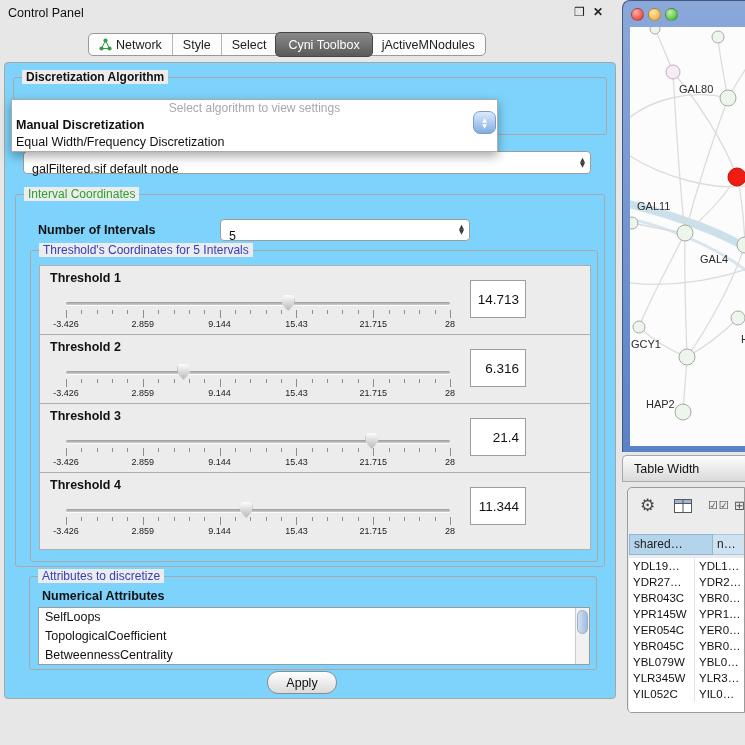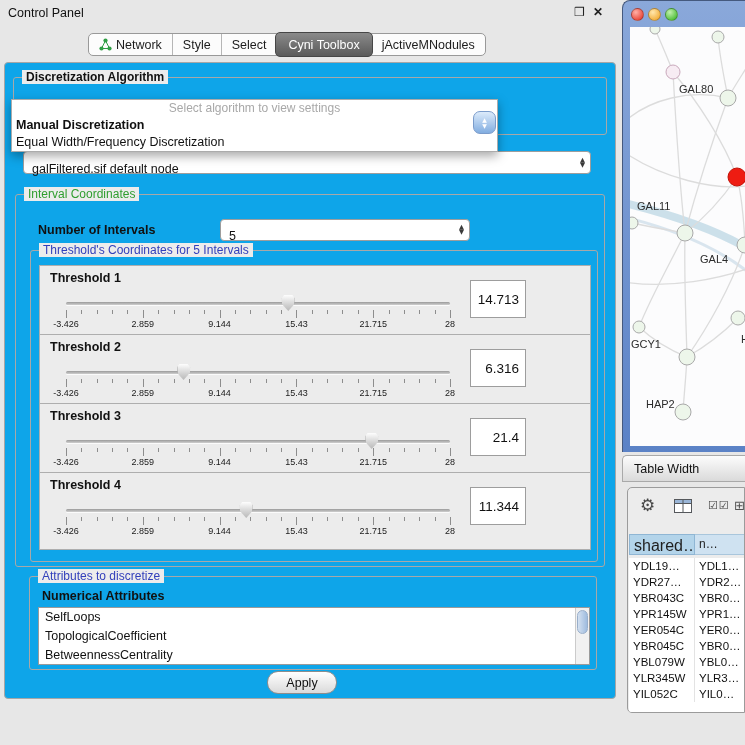--- a/index.html
+++ b/index.html
@@ -16,21 +16,21 @@
 
   
   .segbar{display:flex;align-items:stretch;height:23px;background:#fcfcfc;border:1px solid #999;border-radius:5px}
   .seg{display:flex;align-items:center;gap:4px;padding:0 10px;font-size:12.5px;border-left:1px solid #b6b6b6;white-space:nowrap;color:#1c1c1c}
   .seg:first-child{border-left:none}
   .seg.active{background:linear-gradient(#8a8a8a,#5a5a5a);color:#fff;border:1px solid #464646;border-radius:5px;margin:-2px -1px;padding:0 12px;position:relative;z-index:2}
   .seg.active + .seg{border-left:none}
   .tabicon{display:flex;align-items:center}
 
   
-  .main-panel{left:4px;top:62px;width:612px;height:637px;background:#0ea5e9;border:1px solid #a6a6a6;border-radius:4px}
+  .main-panel{left:4px;top:62px;width:612px;height:637px;background:#7dd3fc;border:1px solid #a6a6a6;border-radius:4px}
   .group{position:absolute;border:1px solid #a8a8a8;border-radius:3px}
   .group-title{position:absolute;top:-8px;left:8px;background:#ececec;padding:0 4px;font-size:12px;white-space:nowrap}
   .group-title.black{font-weight:bold;color:#111}
   .group-title.green{color:#2f9e2f}
   .group-title.blue{color:#3340bb}
   .lbl{position:absolute;font-weight:bold;font-size:12.5px;color:#111}
 
   
   .combo{position:absolute;background:#fff;border:1px solid #9d9d9d;border-radius:4px;display:flex;align-items:center;padding:12px 20px 0 8px;font-size:12.5px;color:#111}
   .combo .stepper{position:absolute;right:5px;top:50%;transform:translateY(-50%);display:flex;flex-direction:column;align-items:center;line-height:5px;font-size:6.5px;color:#3a3a3a;font-family:"DejaVu Sans",sans-serif}
@@ -80,21 +80,21 @@
   .net-label{font-family:"Liberation Sans",sans-serif;font-size:11px;fill:#2b2b2b}
 
   
   .table-panel-bar{left:622px;top:455px;width:123px;height:27px;background:linear-gradient(#fcfcfc,#dadada);border:1px solid #a9a9a9;border-right:none;border-radius:5px 0 0 0;display:flex;align-items:center;padding-left:11px;font-size:12.5px;color:#111}
   .table-window{left:627px;top:487px;width:118px;height:226px;background:#ececec;border:1px solid #9b9b9b;border-radius:5px 0 0 5px;overflow:hidden}
   .tp-gear{position:absolute;left:12px;top:7px;font-size:17px;color:#484848;font-family:"DejaVu Sans",sans-serif}
   .tp-tableicon{position:absolute;left:46px;top:11px}
   .tp-checks{position:absolute;left:80px;top:11px;font-size:11px;color:#3a3a3a;letter-spacing:1px;font-family:"DejaVu Sans",sans-serif}
   .tp-plus{position:absolute;left:106px;top:10px;font-size:13px;color:#555;font-family:"DejaVu Sans",sans-serif}
   .tp-header{position:absolute;left:1px;top:46px;height:21px;display:flex}
-  .tp-h1{width:66px;background:#b3d4ea;border:1px solid #8fb6d4;padding:2px 13px 0 4px;font-size:16px;color:#1e1e1e}
+  .tp-h1{width:84px;background:#b3d4ea;border:1px solid #8fb6d4;padding:2px 13px 0 4px;font-size:12px;color:#1e1e1e}
   .tp-h2{width:50px;background:#cfe2f1;border:1px solid #a9c6dc;border-left:none;padding:2px 0 0 4px;font-size:12px;color:#1e1e1e}
   .tp-rows{position:absolute;left:1px;top:70px;width:116px;height:155px;background:#fff}
   .tp-row{display:flex;height:16px;line-height:16px;font-size:11.5px;color:#101010}
   .tp-c1{width:66px;padding-left:4px;border-right:1px solid #e3e3e3;overflow:hidden;white-space:nowrap}
   .tp-c2{width:50px;padding-left:4px;overflow:hidden;white-space:nowrap}
 </style>
 </head>
 <body>
 
 <div class="page">

